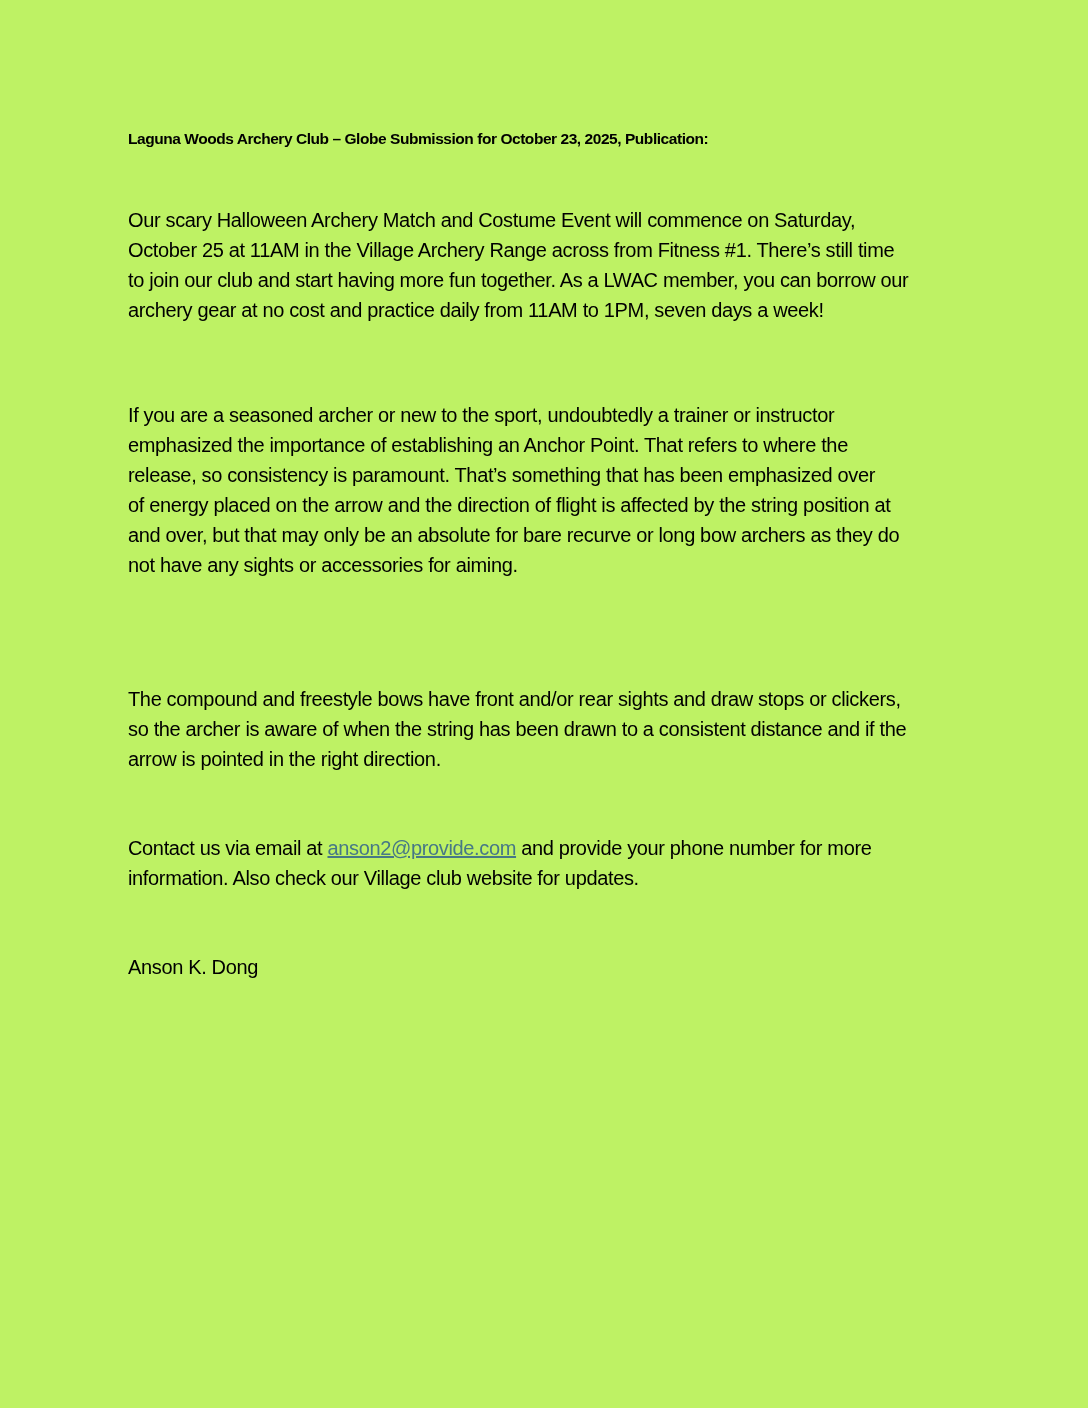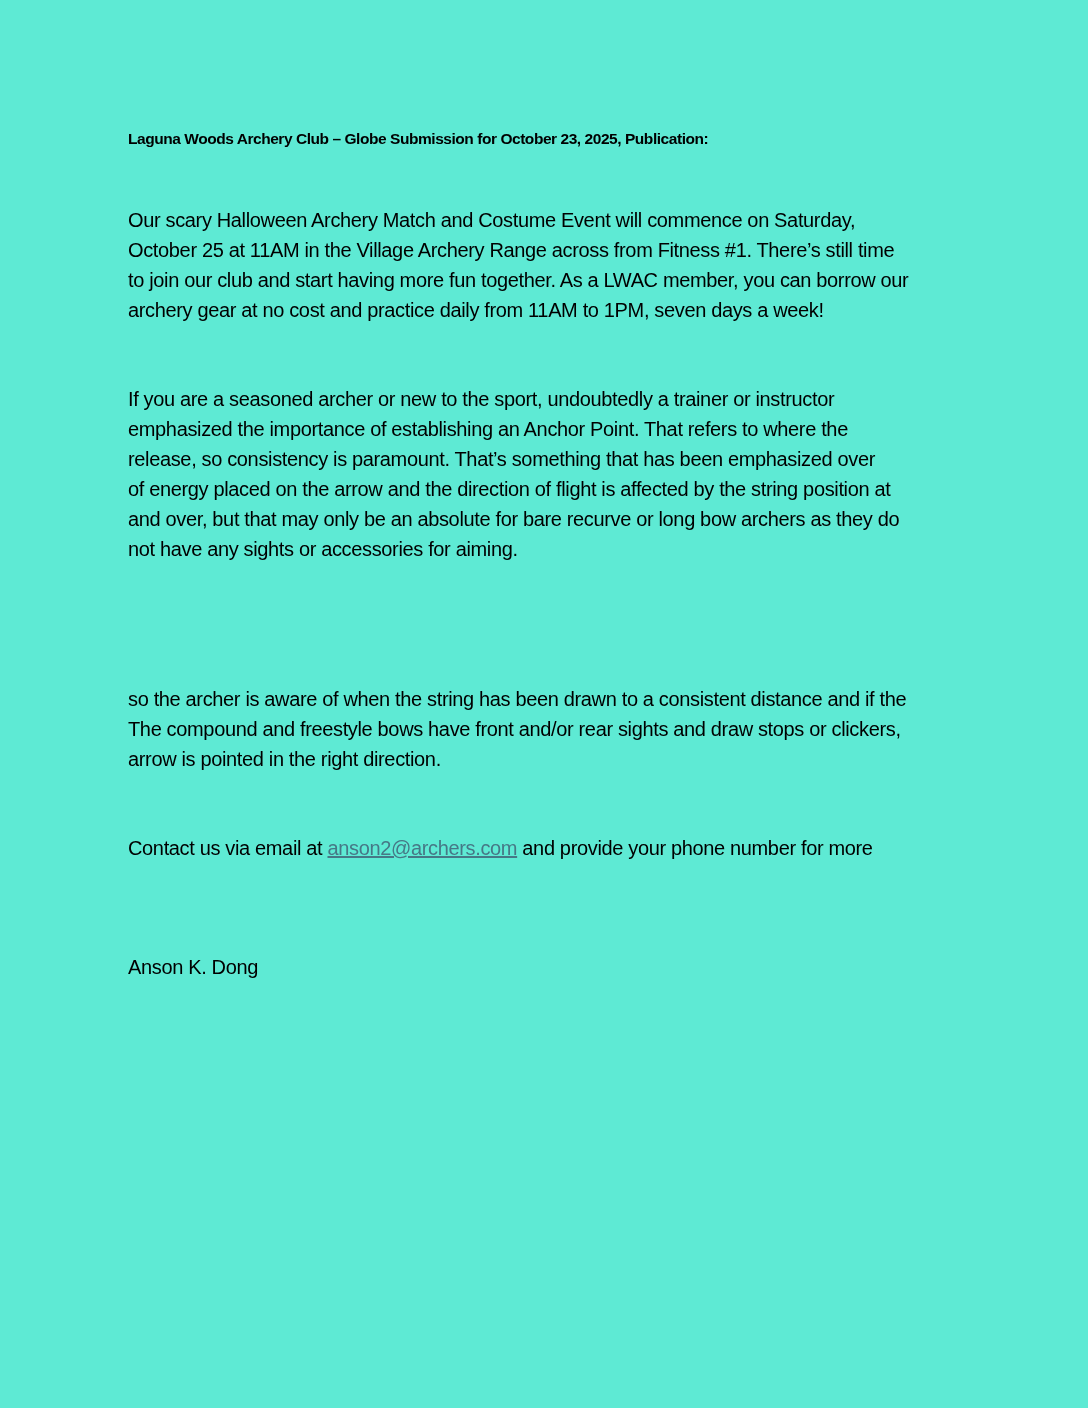--- a/index.html
+++ b/index.html
@@ -14,21 +14,21 @@
       overflow: hidden;
       font-family: "Liberation Sans", sans-serif;
       color: #000000;
     }
     .page {
       position: absolute;
       left: 0;
       top: 0;
       width: 1088px;
       height: 1408px;
-      background: #5eead4;
+      background: #bef264;
     }
     .heading {
       position: absolute;
       left: 128px;
       top: 129px;
       font-size: 15.5px;
       font-weight: bold;
       letter-spacing: -0.45px;
       white-space: nowrap;
       line-height: 20px;
@@ -40,21 +40,21 @@
       font-size: 20px;
       letter-spacing: -0.35px;
       line-height: 30.1px;
     }
     .line {
       display: block;
       white-space: nowrap;
       height: 30.1px;
     }
     .p1 { top: 205px; }
-    .p2 { top: 384px; }
+    .p2 { top: 400px; }
     .p3 { top: 684px; }
     .p4 { top: 833px; }
     .sig { top: 952px; }
     a.email {
       color: #467886;
       text-decoration: underline;
       text-decoration-color: #467886;
     }
   </style>
 </head>
@@ -74,26 +74,27 @@
   <div class="para p2">
     <span class="line">If you are a seasoned archer or new to the sport, undoubtedly a trainer or instructor</span>
     <span class="line">emphasized the importance of establishing an Anchor Point. That refers to where the</span>
     <span class="line">release, so consistency is paramount. That’s something that has been emphasized over</span>
     <span class="line">of energy placed on the arrow and the direction of flight is affected by the string position at</span>
     <span class="line">and over, but that may only be an absolute for bare recurve or long bow archers as they do</span>
     <span class="line">not have any sights or accessories for aiming.</span>
   </div>
 
   <div class="para p3">
+    <span class="line">The compound and freestyle bows have front and/or rear sights and draw stops or clickers,</span>
     <span class="line">so the archer is aware of when the string has been drawn to a consistent distance and if the</span>
-    <span class="line">The compound and freestyle bows have front and/or rear sights and draw stops or clickers,</span>
     <span class="line">arrow is pointed in the right direction.</span>
   </div>
 
   <div class="para p4">
-    <span class="line"><span>Contact us via email at </span><a class="email" href="mailto:anson2@hotmail.com">anson2@archers.com</a><span> and provide your phone number for more</span></span>
+    <span class="line"><span>Contact us via email at </span><a class="email" href="mailto:anson2@hotmail.com">anson2@provide.com</a><span> and provide your phone number for more</span></span>
+    <span class="line">information. Also check our Village club website for updates.</span>
   </div>
 
   <div class="para sig">
     <span class="line">Anson K. Dong</span>
   </div>
 
 </div>
 
 </body></html>

